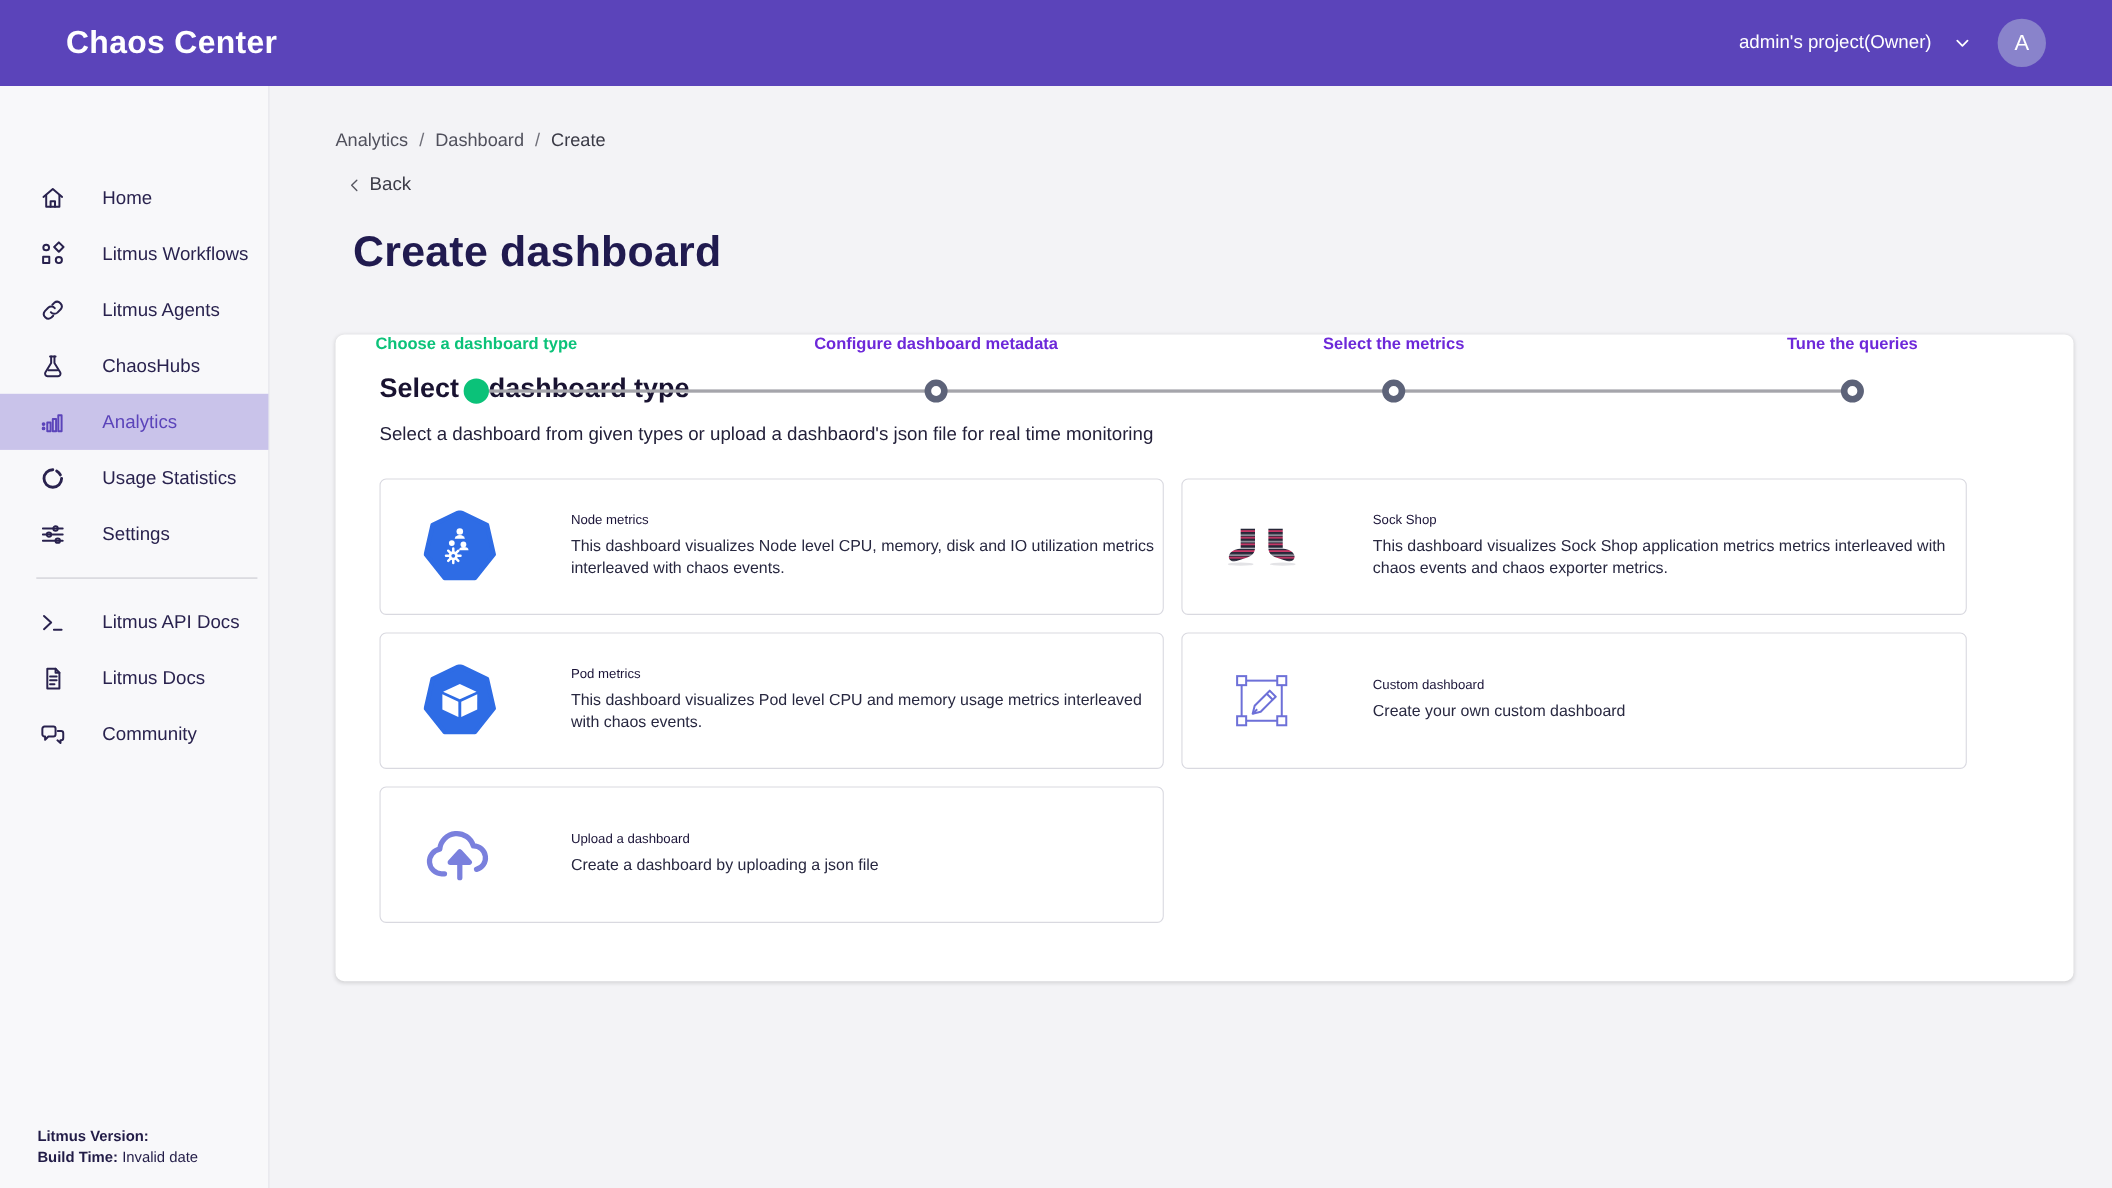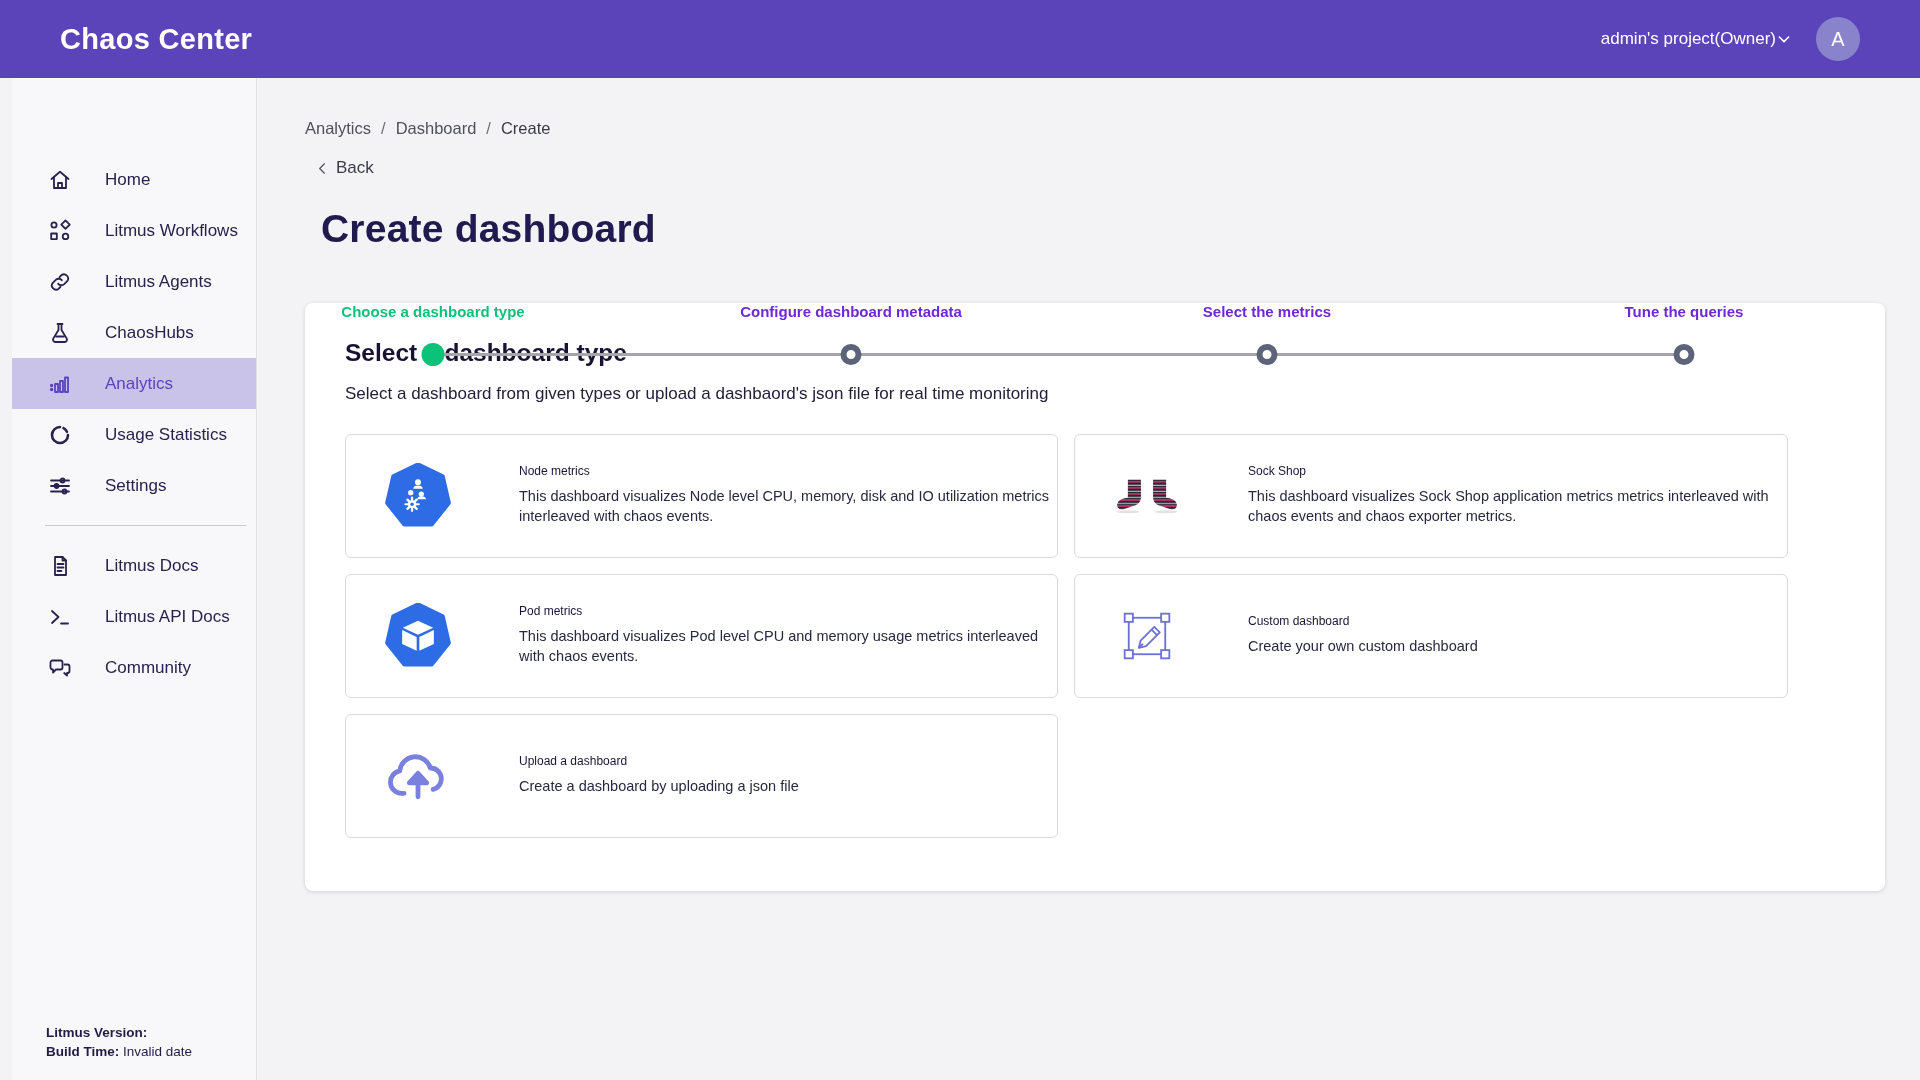--- a/index.html
+++ b/index.html
@@ -5,29 +5,29 @@
   * { margin:0; padding:0; box-sizing:border-box; }
   html,body { width:1920px; height:1080px; overflow:hidden;
     font-family:"Liberation Sans", sans-serif; background:#f3f3f6; }
 
   
   .header { position:fixed; top:0; left:0; width:1920px; height:78px;
     background:#5b44ba; display:flex; align-items:center;
     padding:0 60px; z-index:30; }
   .header-title { color:#ffffff; font-size:29px; font-weight:bold; letter-spacing:.3px; }
   .header-right { margin-left:auto; display:flex; align-items:center; gap:24px; }
-  .project-select { display:flex; align-items:center; cursor:pointer; }
+  .project-select { display:flex; align-items:center; gap:20px; cursor:pointer; }
   .project-name { color:#ffffff; font-size:17px; }
   .chev-down { width:16px; height:16px; }
   .avatar { width:44px; height:44px; border-radius:50%; background:#8983cb;
     color:#ffffff; font-size:20px; display:flex; align-items:center;
     justify-content:center; cursor:pointer; }
 
   
-  .sidebar { position:fixed; top:78px; left:12px; bottom:0; width:245px;
+  .sidebar { position:fixed; top:78px; left:0; bottom:0; width:245px;
     background:#f8f8fa; border-right:1px solid #e2e2e8; z-index:20; }
   .nav { padding-top:76px; }
   .nav-item { height:51px; display:flex; align-items:center;
     padding-left:36px; gap:33px; cursor:pointer; color:#29224e; }
   .nav-item .icon { width:24px; height:24px; flex:0 0 24px; display:flex; }
   .nav-item .icon svg { width:24px; height:24px; stroke:currentColor; fill:none;
     stroke-width:1.8; stroke-linecap:round; stroke-linejoin:round; }
   .nav-label { font-size:17px; font-weight:500; }
   .nav-item.active { background:#c9c3ea; color:#5b44ba; }
   .nav-divider { border:none; border-top:1px solid #c9c9cf; margin:14px 10px 14px 33px; }
@@ -170,37 +170,37 @@
             <line x1="3" y1="17.5" x2="21" y2="17.5"></line>
             <circle cx="16.5" cy="17.5" r="2"></circle>
           </svg>
       </span>
       <span class="nav-label">Settings</span>
     </div>
     <hr class="nav-divider">
     <div class="nav-item">
       <span class="icon">
         <svg viewBox="0 0 24 24">
+            <polyline points="4,6 10.5,12 4,18"></polyline>
+            <line x1="13" y1="18.5" x2="20" y2="18.5"></line>
+          </svg>
+      </span>
+      <span class="nav-label">Litmus API Docs</span>
+    </div>
+    <div class="nav-item">
+      <span class="icon">
+        <svg viewBox="0 0 24 24">
             <path d="M7 3h7.5l3.5 3.5V21H7z"></path>
             <path d="M14.5 3v3.5H18"></path>
             <line x1="9.5" y1="10" x2="15.5" y2="10"></line>
             <line x1="9.5" y1="13.5" x2="15.5" y2="13.5"></line>
             <line x1="9.5" y1="17" x2="13.5" y2="17"></line>
           </svg>
       </span>
       <span class="nav-label">Litmus Docs</span>
-    </div>
-    <div class="nav-item">
-      <span class="icon">
-        <svg viewBox="0 0 24 24">
-            <polyline points="4,6 10.5,12 4,18"></polyline>
-            <line x1="13" y1="18.5" x2="20" y2="18.5"></line>
-          </svg>
-      </span>
-      <span class="nav-label">Litmus API Docs</span>
     </div>
     <div class="nav-item">
       <span class="icon">
         <svg viewBox="0 0 24 24">
             <path d="M4.5 4.5h8a2 2 0 0 1 2 2v5a2 2 0 0 1-2 2H8l-3 3v-3h-.5a2 2 0 0 1-2-2v-5a2 2 0 0 1 2-2z"></path>
             <path d="M16.5 8.5h3a2 2 0 0 1 2 2v4.5a2 2 0 0 1-2 2H19v2.5l-2.8-2.5"></path>
           </svg>
       </span>
       <span class="nav-label">Community</span>
     </div>

